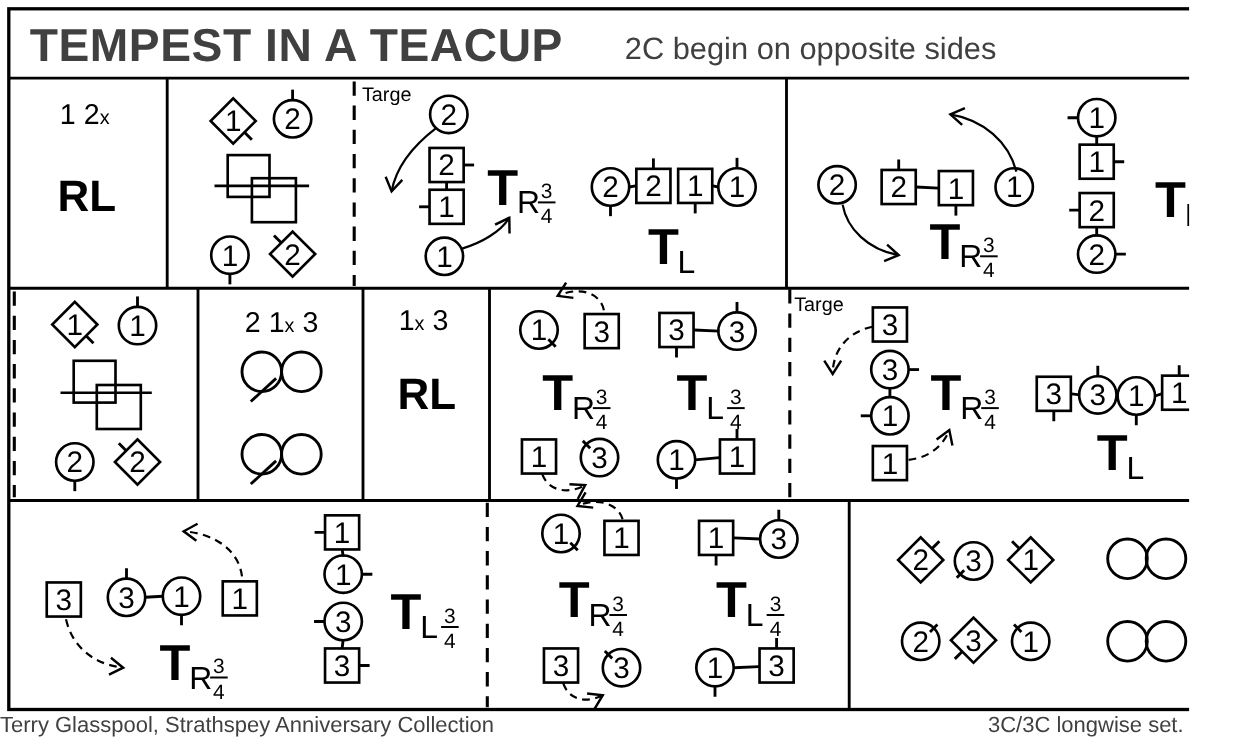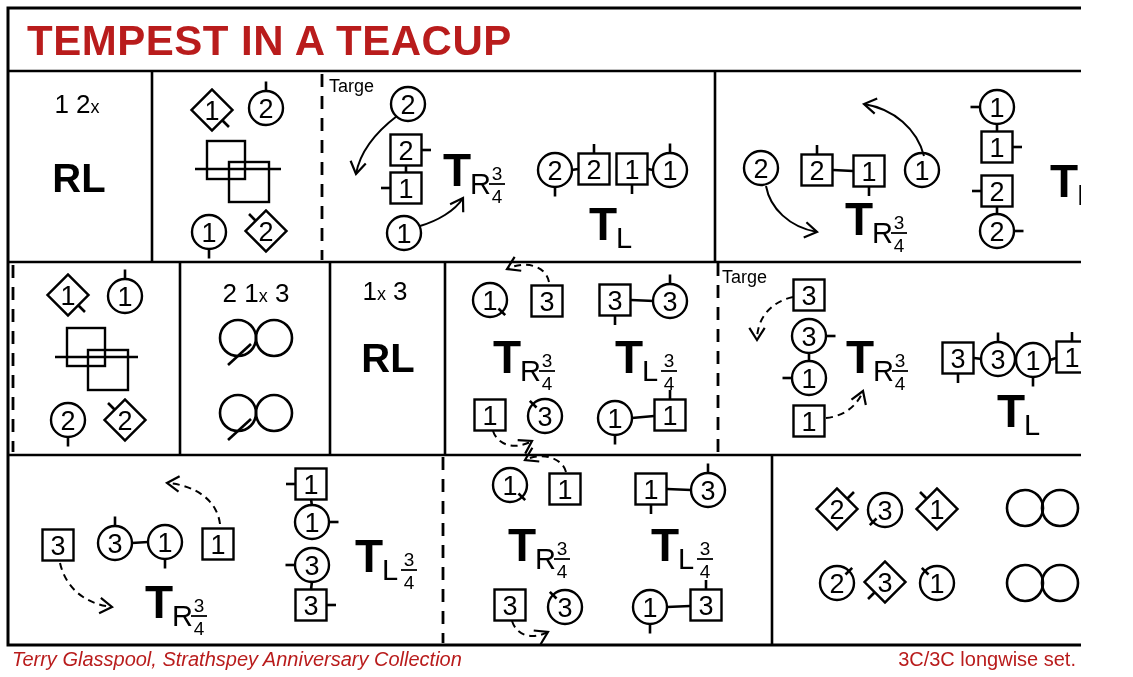--- a/index.html
+++ b/index.html
@@ -1,29 +1,30 @@
 <!DOCTYPE html>
 <html><head>
 <meta charset="utf-8">
 <style>
   html,body{margin:0;padding:0;background:#fff;}
   .page{position:relative;width:1081px;height:677px;background:#fff;overflow:hidden;
-        font-family:"Liberation Sans",sans-serif;color:#b91c1c;}
+        font-family:"Liberation Sans",sans-serif;color:#404040;}
   .hdr-title{position:absolute;left:27px;top:17px;font-size:42px;font-weight:700;letter-spacing:.5px;white-space:nowrap;}
   .hdr-sub{position:absolute;left:568px;top:29px;font-size:28px;font-weight:400;white-space:nowrap;}
   .hdr-code{position:absolute;right:28px;top:23px;font-size:34px;font-weight:700;white-space:nowrap;}
-  .ftr-left{position:absolute;left:12px;top:648px;font-size:20px;white-space:nowrap;font-style:italic;}
+  .ftr-left{position:absolute;left:0;top:648px;font-size:20px;white-space:nowrap;}
   .ftr-right{position:absolute;right:5px;top:648px;font-size:20px;white-space:nowrap;}
   svg text{font-family:"Liberation Sans",sans-serif;}
 </style>
 </head>
 <body>
 
 <div class="page">
   <div class="hdr-title">TEMPEST IN A TEACUP</div>
+  <div class="hdr-sub">2C begin on opposite sides</div>
   <svg id="diagram-svg" width="1133" height="677" viewBox="0 0 1133 677" style="position:absolute;left:0;top:0;">
     <defs>
       <marker id="ah" viewBox="-14 -10 18 20" refX="0" refY="0" markerWidth="22" markerHeight="22" orient="auto" markerUnits="userSpaceOnUse">
         <path d="M-11,-7 L0,0 L-11,7" fill="none" stroke="#000" stroke-width="2"></path>
       </marker>
     </defs>
   <rect x="8" y="8" width="1120" height="637" fill="none" stroke="#000000" stroke-width="3"></rect>
       <line x1="8" y1="71" x2="1128" y2="71" stroke="#000000" stroke-width="2.6" stroke-linecap="butt"></line>
       <line x1="8" y1="262" x2="1128" y2="262" stroke="#000000" stroke-width="2.6" stroke-linecap="butt"></line>
       <line x1="8" y1="455" x2="1128" y2="455" stroke="#000000" stroke-width="2.6" stroke-linecap="butt"></line>

